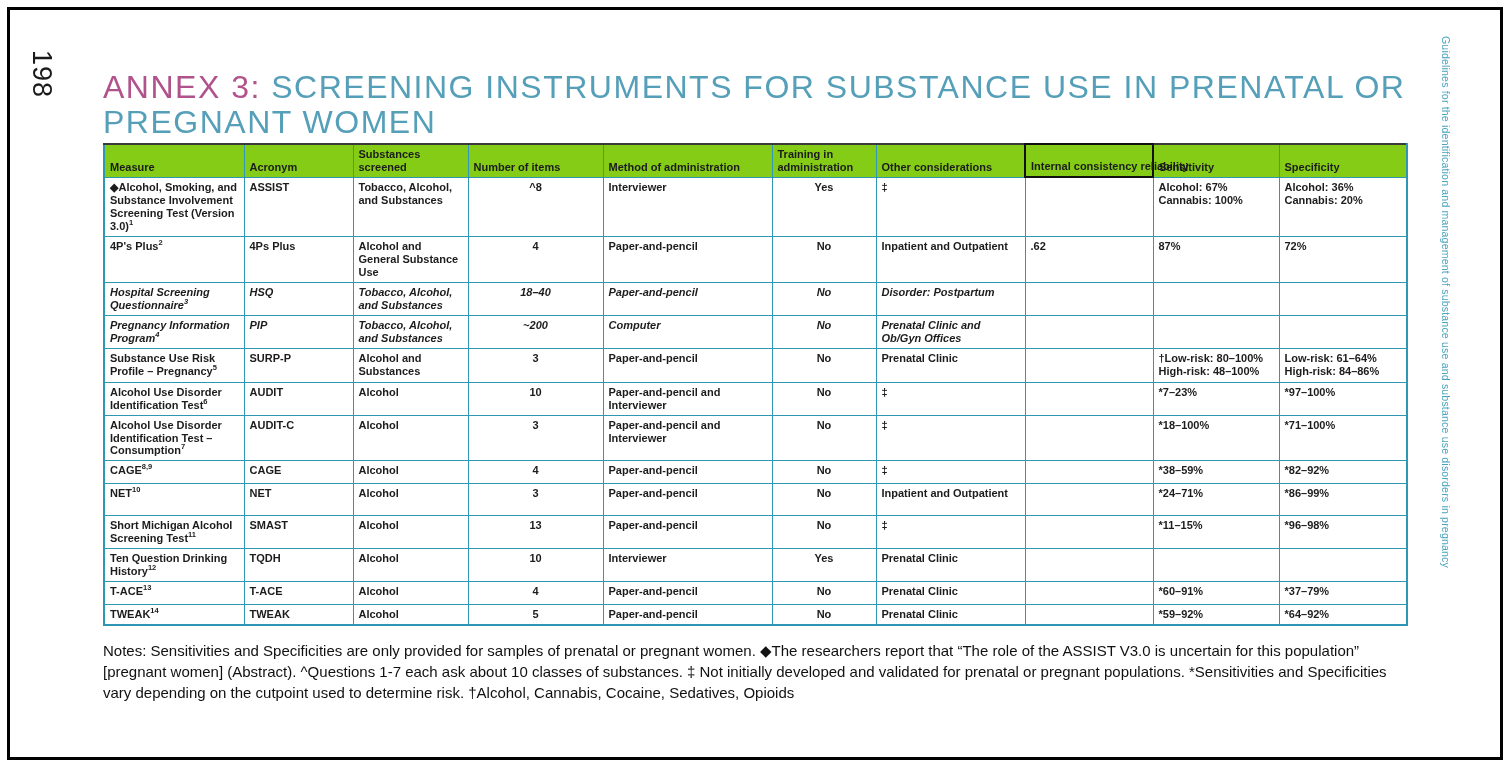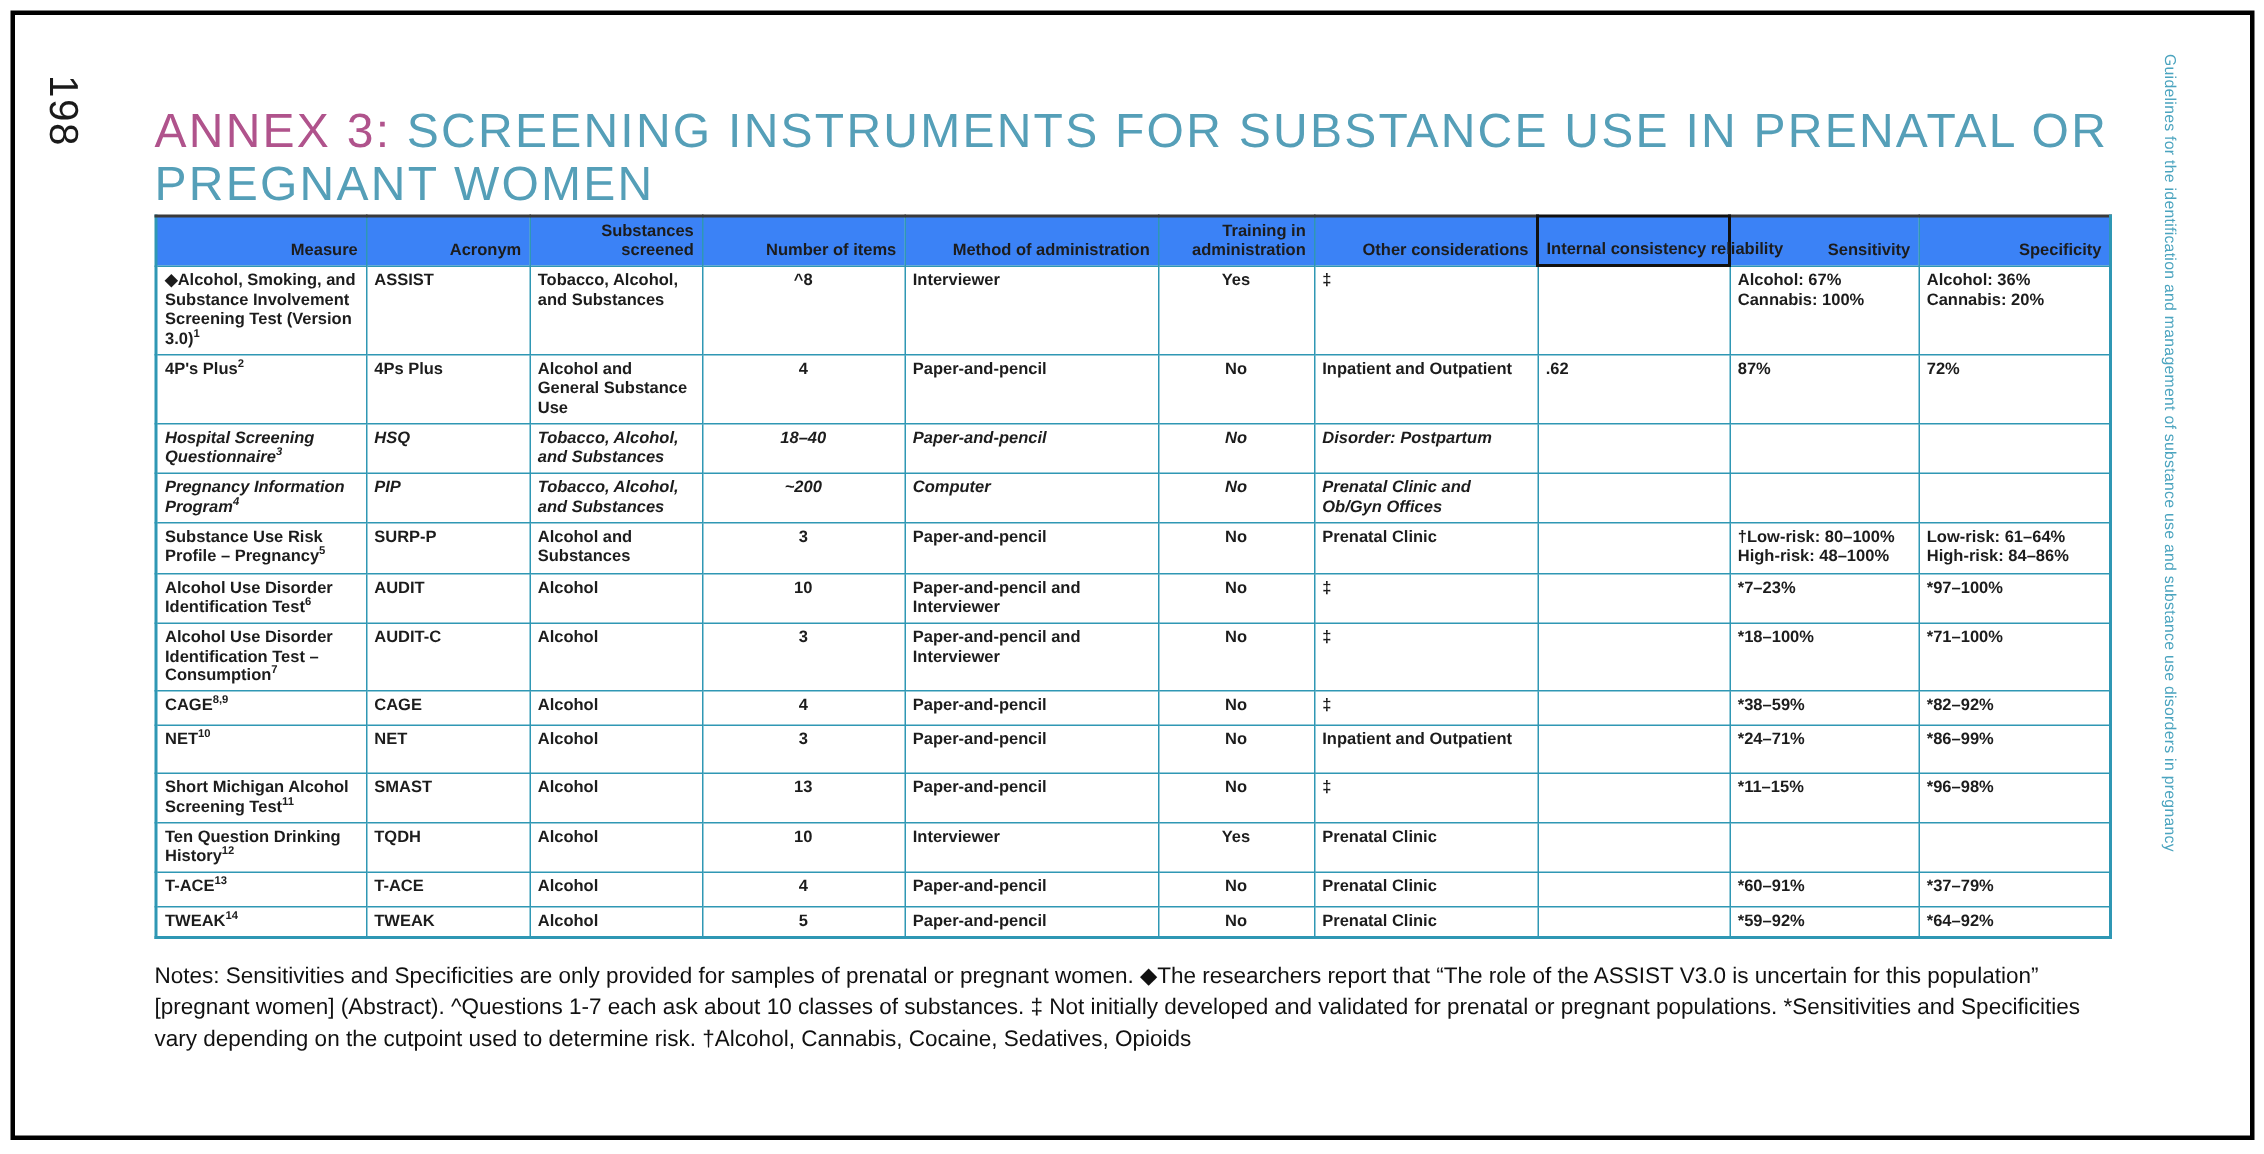--- a/index.html
+++ b/index.html
@@ -32,21 +32,21 @@
   table {
     border-collapse:collapse; table-layout:fixed; width:1303px; margin-top:3px;
     border:2px solid #2f97b4; border-top:2px solid #3a3a3a;
   }
   th, td {
     border:1px solid #2f97b4;
     font-size:11px; font-weight:bold; color:#1c1c1c;
     vertical-align:top; text-align:left;
     padding:3px 5px; white-space:pre-line; line-height:1.18;
   }
-  thead th { background:#3b82f6; vertical-align:bottom; height:30px;text-align:right; }
+  thead th { background:#84cc16; vertical-align:bottom; height:30px; }
   thead th.ic { border:2px solid #111; white-space:nowrap; overflow:visible; }
   td.c { text-align:center; }
   sup { font-size:7.5px; vertical-align:super; line-height:0; }
   .notes {
     margin-top:14px; width:1303px;
     font-size:15px; line-height:1.4; color:#111;
   }
 </style>
 </head>
 <body>

